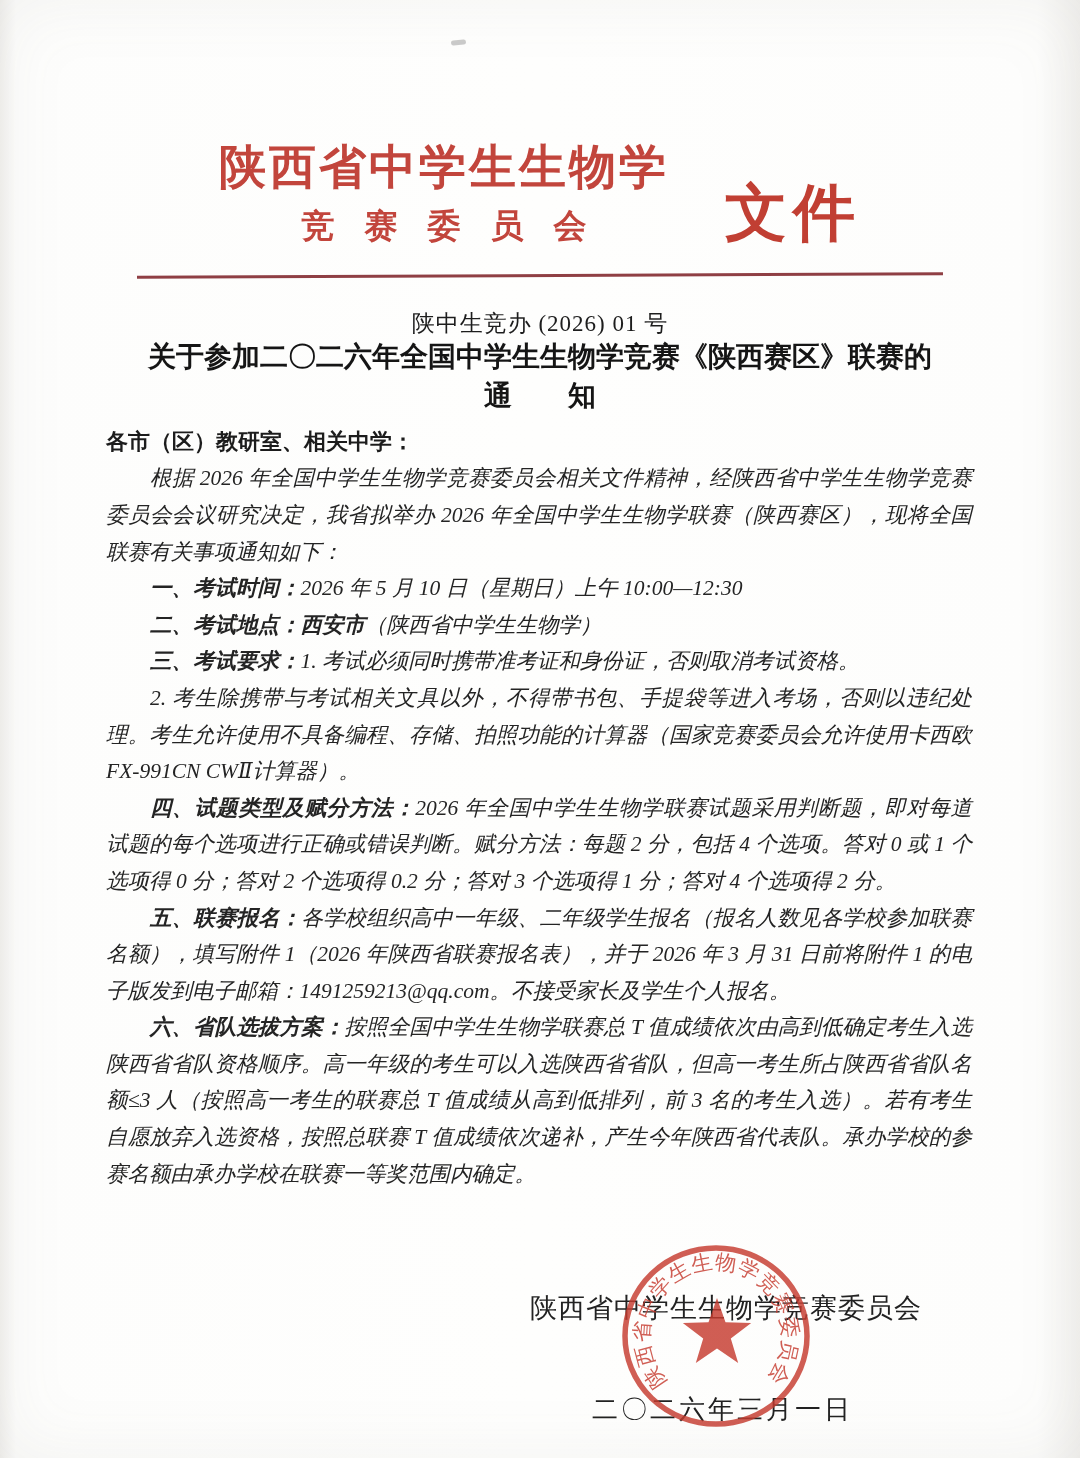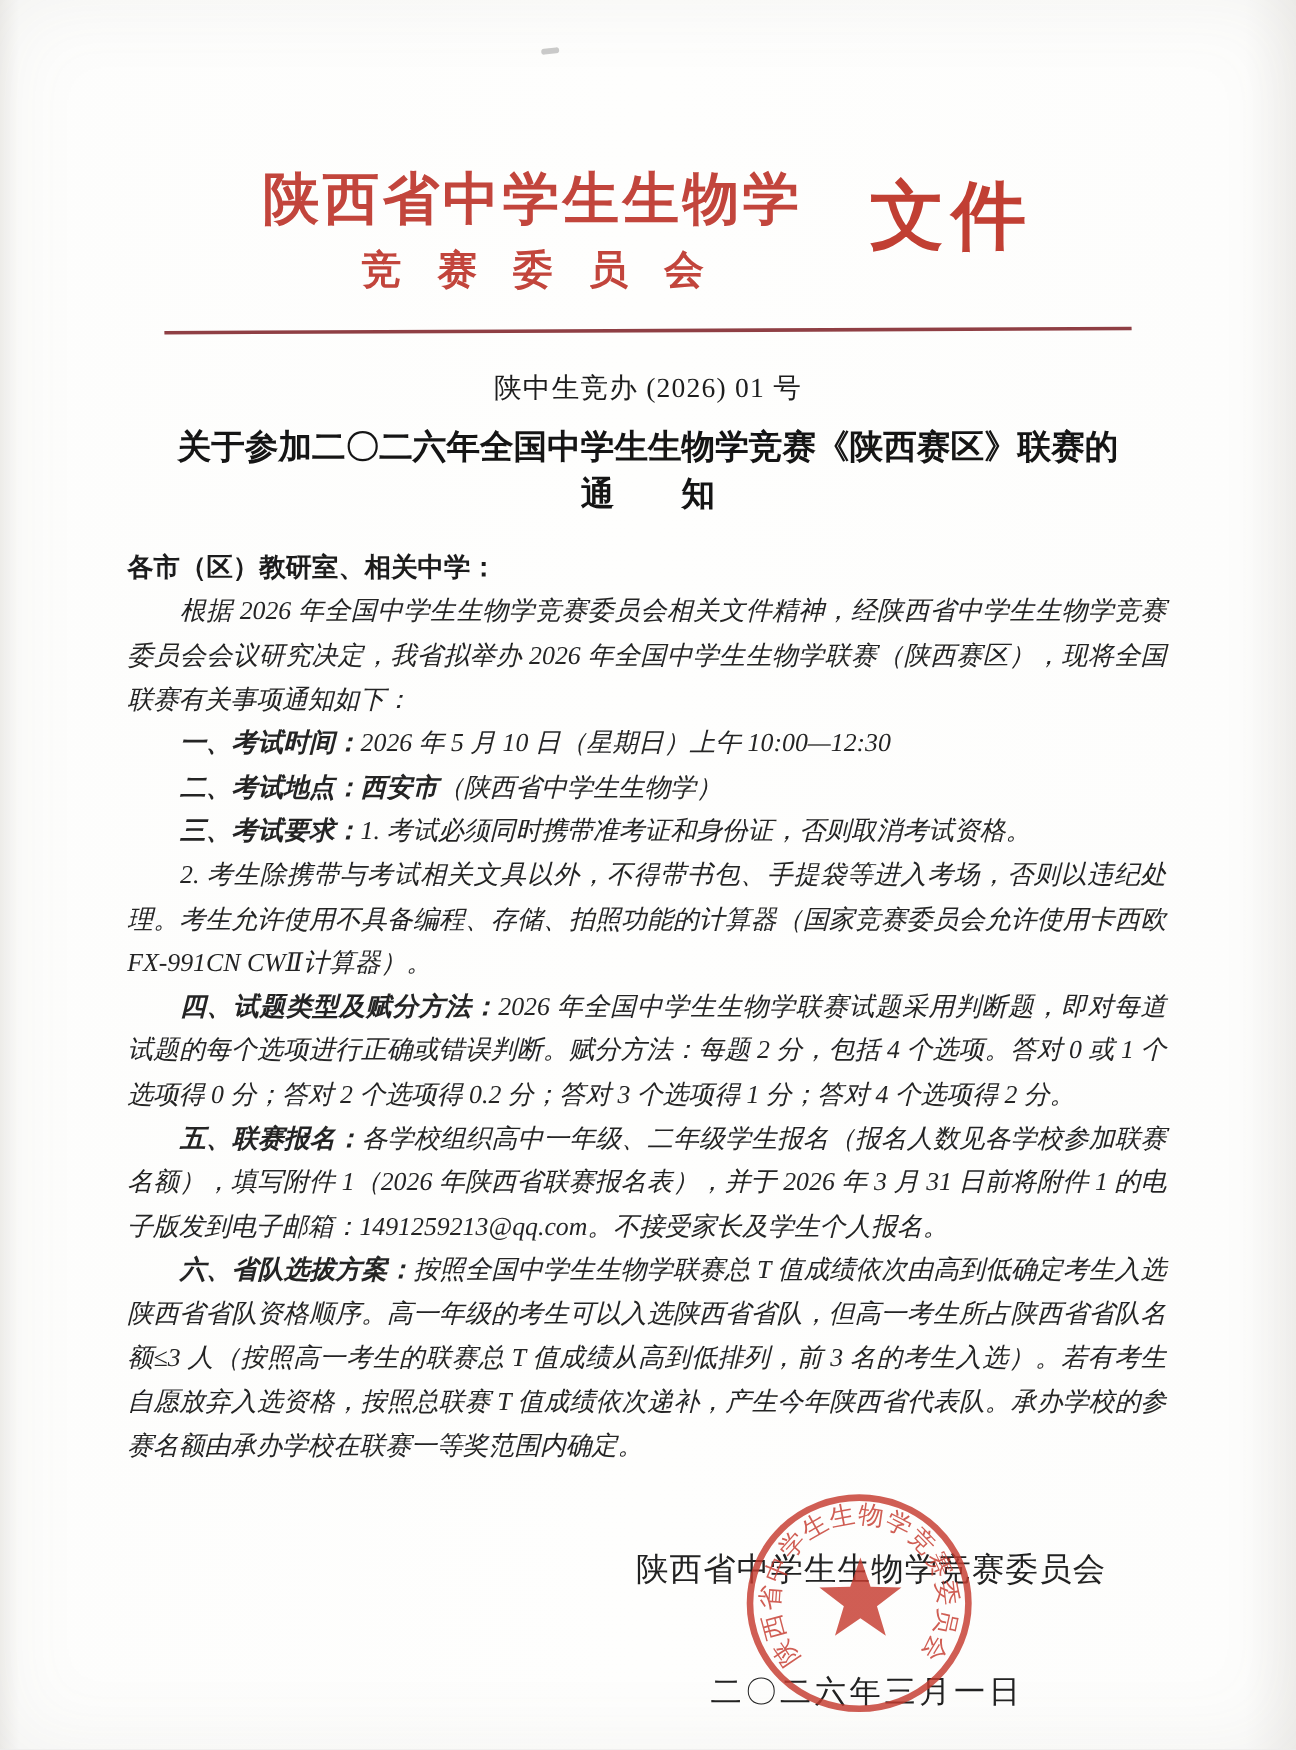--- a/index.html
+++ b/index.html
@@ -4,34 +4,34 @@
 <style>
   html,body{margin:0;padding:0;}
   body{width:1080px;height:1458px;background:#ececeb;}
   .page{
     position:relative;width:1080px;height:1458px;overflow:hidden;
     background:linear-gradient(90deg,#f2f1ef 0,#fdfdfc 16px,#fefefd 50%,#fdfdfc 96%,#f3f2f0 100%);
     font-family:"Liberation Serif","DejaVu Serif",serif;color:#262626;
   }
   .page::after{content:"";position:absolute;inset:0;box-shadow:inset 0 0 70px rgba(120,115,105,.08);pointer-events:none;}
 
-  .letterhead{position:relative;margin:142px 0 0;display:flex;justify-content:center;align-items:flex-start;gap:56px;}
+  .letterhead{position:relative;margin:142px 0 0;display:flex;justify-content:center;align-items:flex-end;gap:56px;}
   .org{display:flex;flex-direction:column;align-items:center;font-weight:700;color:#c2453c;}
   .org-line1{font-size:47px;line-height:1.08;letter-spacing:3px;}
   .org-line2{font-size:33px;line-height:1.08;margin-top:16px;letter-spacing:30px;padding-left:30px;}
   .doc-type{font-size:62px;line-height:1;font-weight:700;letter-spacing:6px;color:#c13f33;margin-top:8px;}
 
   .red-rule{width:806px;height:3px;margin:30px auto 0;background:#8f3f44;transform:rotate(-.25deg);}
 
   .doc-number{margin-top:31px;text-align:center;font-size:23px;letter-spacing:1px;color:#1d1d1d;}
 
-  .title{margin-top:14px;text-align:center;font-family:Liberation Sans, sans-serif;
+  .title{text-align:center;font-family:Liberation Mono, monospace;
          font-weight:700;font-size:28px;line-height:39px;color:#151515;}
 
-  .salutation{margin:23px 106px 0;font-size:22px;font-weight:700;line-height:37px;color:#1c1c1c;}
+  .salutation{margin:6px 106px 0;font-size:22px;font-weight:700;line-height:37px;color:#1c1c1c;}
 
   .body-text{margin:0 108px 0 106px;font-size:21.5px;line-height:36.6px;text-align:justify;color:#242424;}
   .body-text p{margin:0;text-indent:44px;font-style:italic;}
   .b{font-weight:700;}
 
   .sig-org{position:absolute;left:530px;top:1290px;font-size:27px;letter-spacing:1px;color:#222;}
   .sig-date{position:absolute;left:592px;top:1392px;font-size:26px;letter-spacing:3px;color:#222;}
 
   .seal{position:absolute;left:620px;top:1241px;width:196px;height:196px;opacity:.82;}
 

